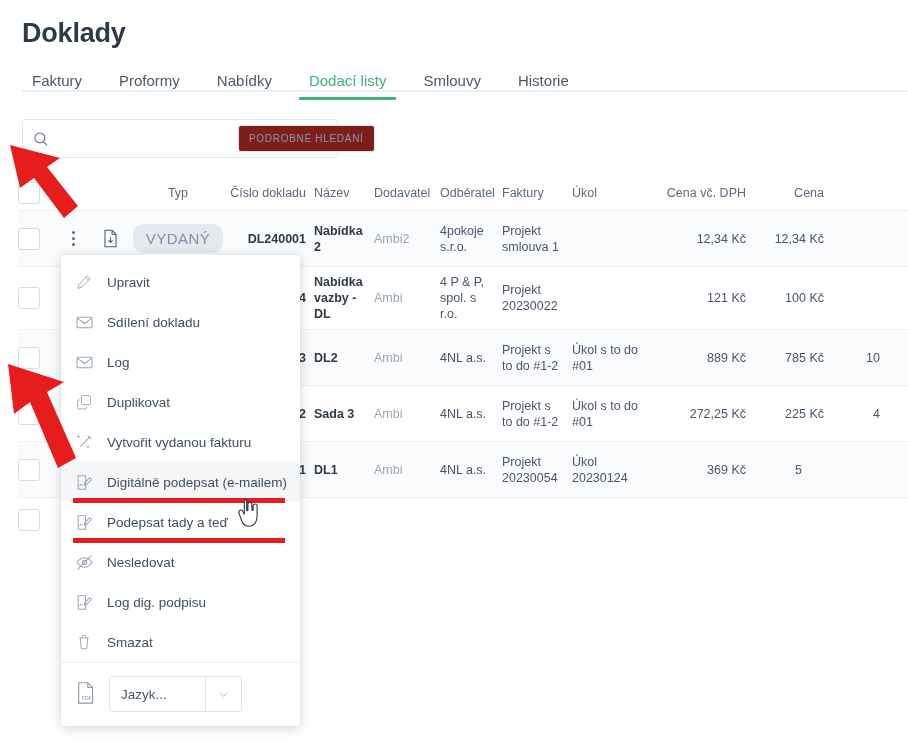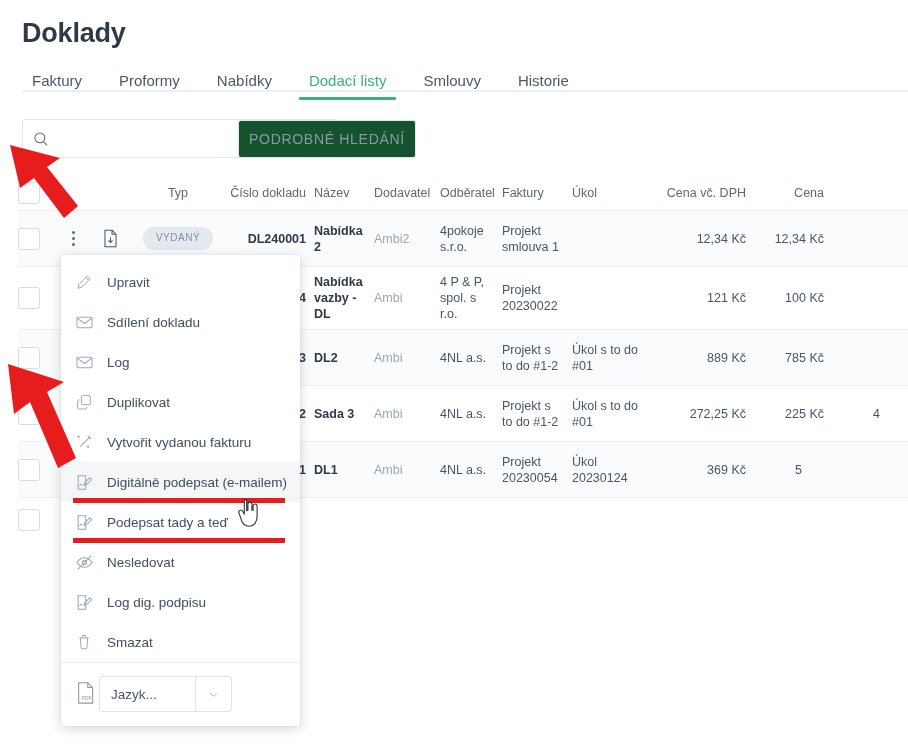--- a/index.html
+++ b/index.html
@@ -85,27 +85,27 @@
     border: 0; outline: 0;
     font-size: 13px;
     font-family: "Liberation Sans", sans-serif;
     color: #3a4a5a;
     background: transparent;
     padding: 0 6px;
     height: 100%;
   }
   .adv-search-btn {
     margin-right: 5px;
-    height: 38px;
+    height: 27px;
     padding: 0 10px;
     border: 1px solid #e2e6ea;
     border-radius: 3px;
-    background: #14532d;
+    background: #7f1d1d;
     color: #8a98a6;
-    font-size: 14px;
+    font-size: 10px;
     letter-spacing: 0.7px;
     display: flex; align-items: center;
     cursor: pointer;
     font-family: "Liberation Sans", sans-serif;
     white-space: nowrap;
   }
 
   
   .table {
     position: absolute;
@@ -171,21 +171,21 @@
     padding: 4px 6px;
   }
   .dots span {
     width: 3px; height: 3px; border-radius: 50%;
     background: #5b6b7b;
     display: block;
   }
   .badge {
     background: #e4e8ef;
     color: #8390a0;
-    font-size: 10px;
+    font-size: 15px;
     letter-spacing: 0.5px;
     border-radius: 11px;
     padding: 5px 13px;
     white-space: nowrap;
   }
   .icon-btn { cursor: pointer; color: #4a5968; display:flex; }
 
   
   .menu {
     position: absolute;
@@ -211,20 +211,21 @@
   .menu-item .mi-icon {
     width: 28px; height: 20px;
     display: flex; align-items: center;
     color: #9aa8b6;
     flex: 0 0 28px;
   }
   .menu-item .mi-label { padding-left: 4px; }
   .menu-footer {
     display: flex;
     align-items: center;
+    gap: 10px;
     padding: 13px 14px 14px 14px;
     border-top: 1px solid #edf0f3;
   }
   .pdf-icon { width: 24px; height: 26px; color: #8e9ba8; display:flex; }
   .lang-select {
     display: flex;
     align-items: center;
     height: 36px;
     border: 1px solid #dfe4e9;
     border-radius: 3px;
@@ -375,20 +376,21 @@
       <div class="cell c-dl"></div>
       <div class="cell c-typ"></div>
       <div class="cell c-cislo">0003</div>
       <div class="cell c-nazev">DL2</div>
       <div class="cell c-dod">Ambi</div>
       <div class="cell c-odb">4NL a.s.</div>
       <div class="cell c-proj">Projekt s to do #1-2</div>
       <div class="cell c-ukol">Úkol s to do #01</div>
       <div class="cell c-cenad">889 Kč</div>
       <div class="cell c-cena">785 Kč</div>
+      <div class="cell c-extra">10</div>
     </div>
 
     <div class="trow">
       <div class="cell c-check">
         <div class="checkbox"></div>
       </div>
       <div class="cell c-menu">
         <div class="dots">
           <span></span>
             <span></span>

